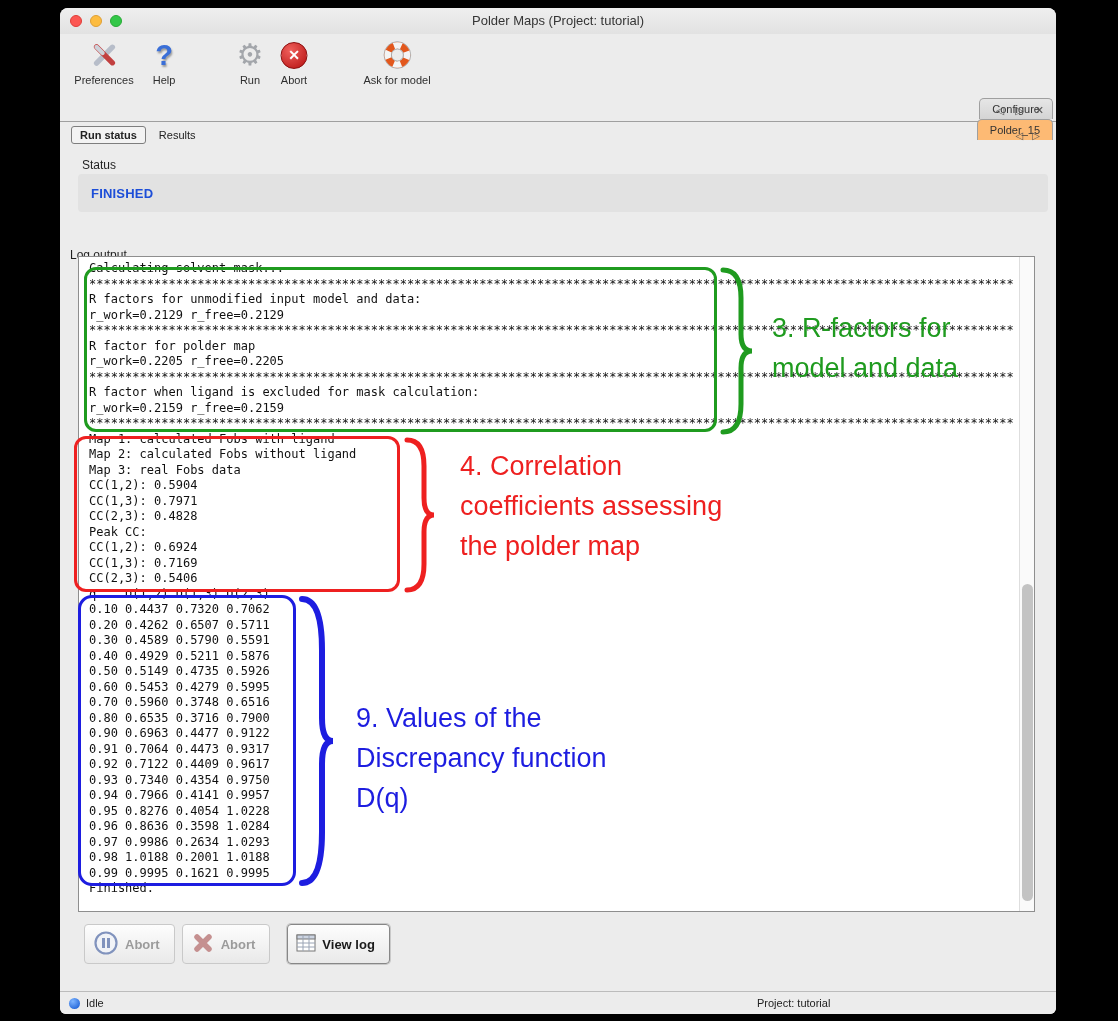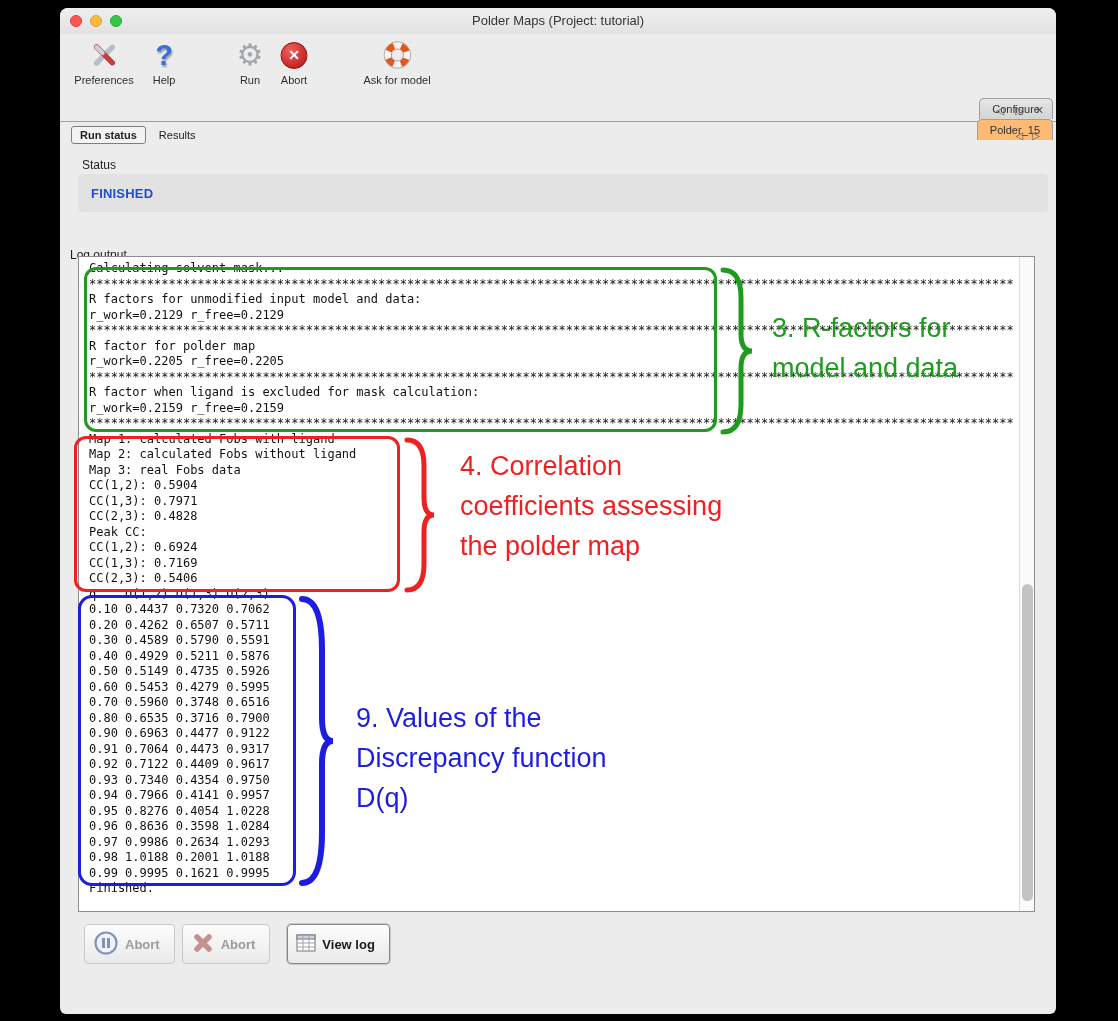--- a/index.html
+++ b/index.html
@@ -275,14 +275,19 @@
         <svg width="20" height="20" viewBox="0 0 20 20">
           <rect x="1" y="2" width="18" height="16" fill="#fff" stroke="#777" stroke-width="1"></rect>
           <rect x="1" y="2" width="18" height="4" fill="#ccd4e2" stroke="#777" stroke-width="1"></rect>
           <path d="M1 10 H19 M1 14 H19 M7 2 V18 M13 2 V18" stroke="#9aa4b5" stroke-width="1" fill="none"></path>
         </svg>
       </span>
       <span>View log</span>
     </div>
   </div>
 
+  <div class="statusbar">
+    <span class="status-dot"></span>
+    <span>Idle</span>
+    <span id="project-label">Project: tutorial</span>
+  </div>
 
 </div>
 
 </body></html>

